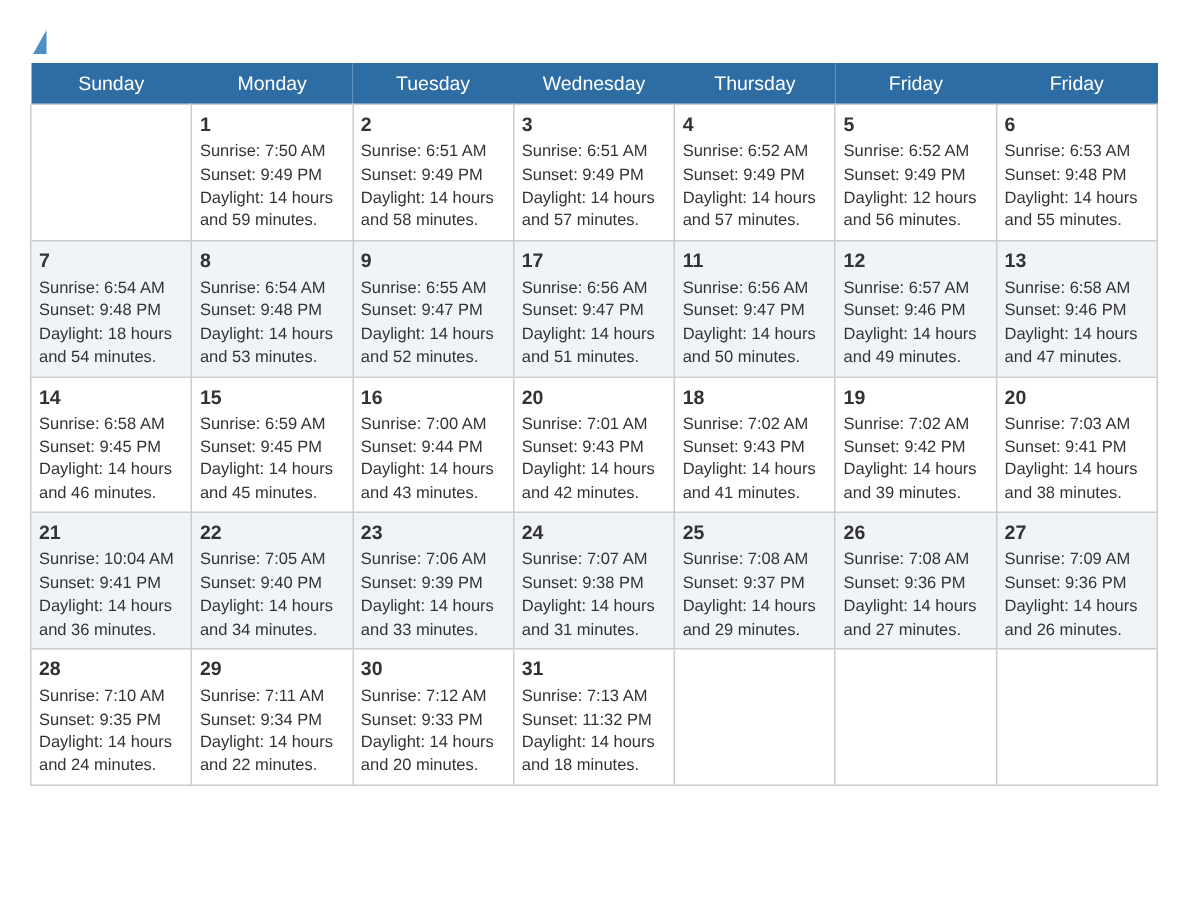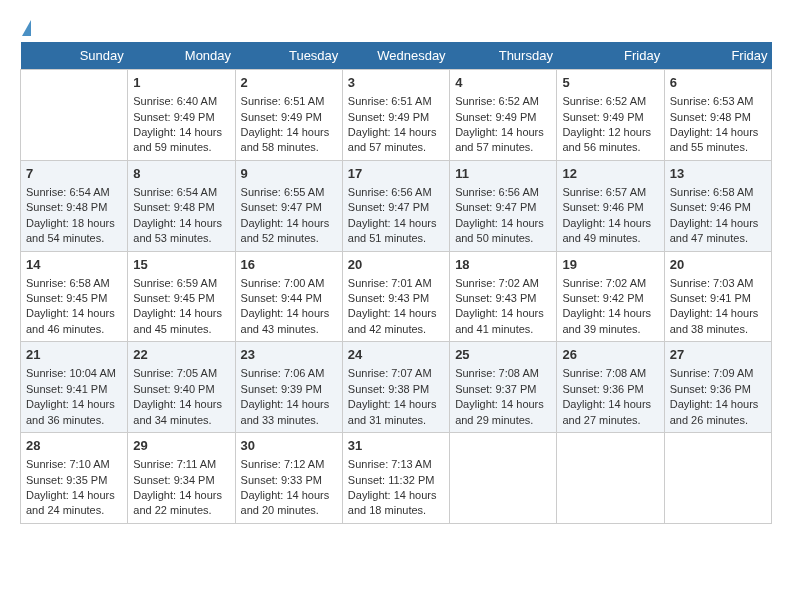--- a/index.html
+++ b/index.html
@@ -35,21 +35,21 @@
     }
     table {
       width: 100%;
       border-collapse: collapse;
       font-size: 11px;
     }
     th {
       background-color: #2e6da4;
       color: white;
       padding: 6px 4px;
-      text-align: right;
+      text-align: center;
       font-size: 13px;
       font-weight: normal;
     }
     td {
       border: 1px solid #ccc;
       vertical-align: top;
       padding: 4px 5px;
       height: 80px;
       width: calc(100% / 7);
       color: #333;
@@ -98,21 +98,21 @@
         <th>Thursday</th>
         <th>Friday</th>
         <th>Friday</th>
       </tr>
   </thead>
   <tbody id="calendar-body">
   <tr>
         <td class="empty-cell"></td>
         <td>
           <span class="day-number">1</span>
-          <div>Sunrise: 6:40 AM</div>
+          <div>Sunrise: 7:50 AM</div>
           <div>Sunset: 9:49 PM</div>
           <div>Daylight: 14 hours and 59 minutes.</div>
         </td>
         <td>
           <span class="day-number">2</span>
           <div>Sunrise: 6:51 AM</div>
           <div>Sunset: 9:49 PM</div>
           <div>Daylight: 14 hours and 58 minutes.</div>
         </td>
         <td>

